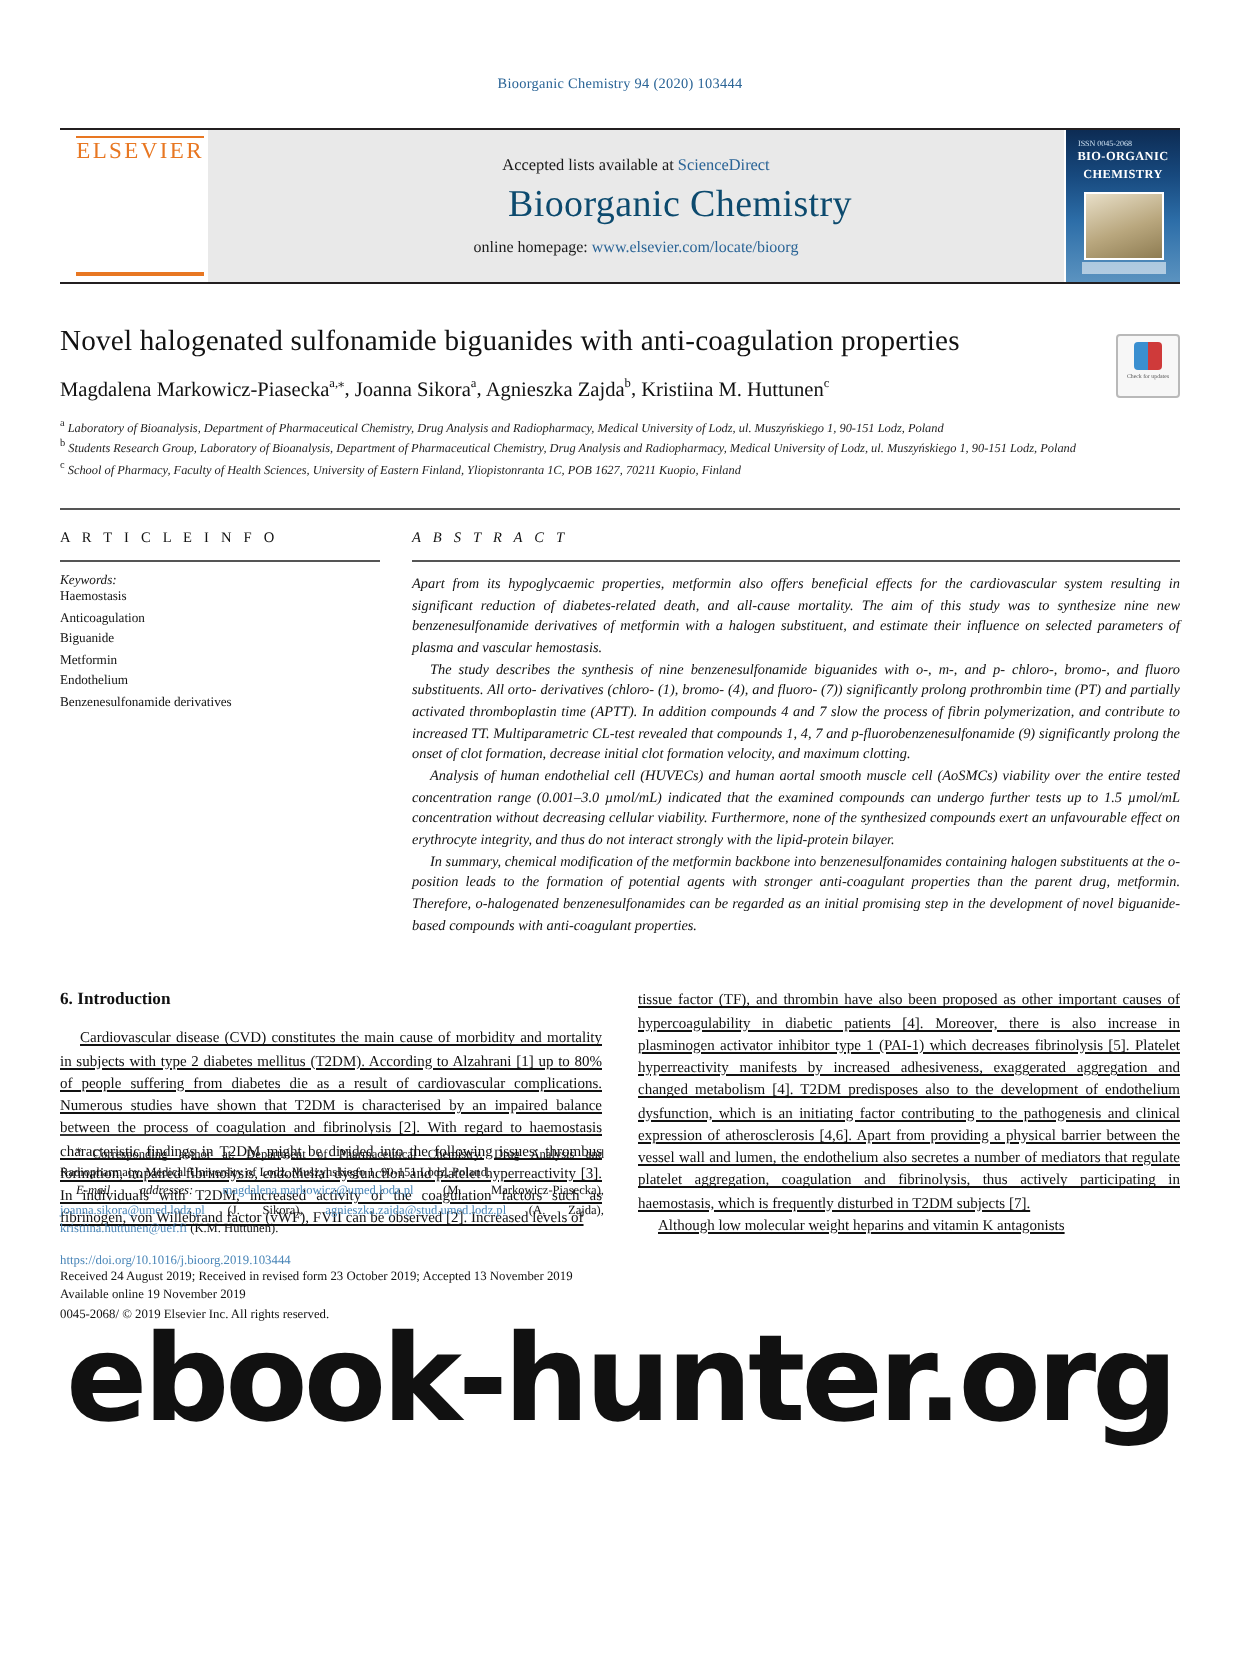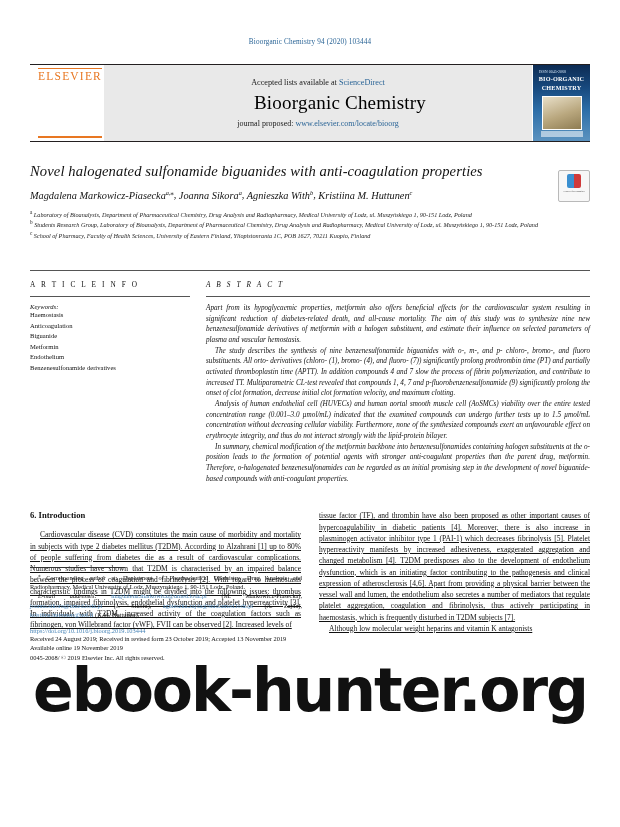--- a/index.html
+++ b/index.html
@@ -56,39 +56,39 @@
     background:#e9e9e9;
     display:flex; flex-direction:column;
     align-items:center; justify-content:center;
     gap: 5px;
   }
   .contents-line { font-size: 8.2px; color:#1a1a1a; }
   .contents-line .sd { color:#2a6496; }
   .journal-title {
     font-size: 19px;
     letter-spacing: .2px;
-    color:#000000;
+    color:#0c4a6e;
     margin-left:44px;
   }
   .homepage-line { font-size: 8px; color:#1a1a1a; }
   .homepage-line .url { color:#2a6496;margin-top:44px; }
   .cover-thumb {
     width: 58px; flex:0 0 58px;
     background: linear-gradient(180deg,#0d2c54 0%, #17497e 30%, #2d6ea8 60%, #5b93c0 100%);
     display:flex; flex-direction:column; align-items:center;
     padding: 4px 3px; position:relative;
     border-left: 1px solid #fff;
   }
   .cov-top { font-size:4px; color:#cfe2f3; align-self:flex-start; margin-left:3px;}
   .cov-title { font-size:6.2px; color:#fff; font-weight:bold; text-align:center; line-height:1.1; margin-top:2px; letter-spacing:.2px;}
   .cov-img { margin-top:4px; width:40px; height:34px; background:linear-gradient(160deg,#e8dfc8,#b9a77e 55%,#8e7c52); border:1px solid #fff; }
   .cov-foot { margin-top:auto; width:42px; height:6px; background:rgba(255,255,255,.55); }
 
   
-  .titleblock { margin-top: 20px; display:flex; align-items:flex-end;font-style:italic; }
+  .titleblock { margin-top: 20px; display:flex; align-items:center; }
   .titleblock .tcol { flex:1 1 auto; }
   h1.paper-title {
     font-size: 14.6px; font-weight: 400; line-height:1.25;
     margin: 0 0 8px 0; color:#111; letter-spacing:.1px;
   }
   .authors { font-size: 10.3px; color:#111; line-height:1.3; }
   .authors sup { font-size:6.3px; }
   .crossmark {
     flex: 0 0 32px; width:32px; height:32px; margin-left:8px; margin-top:2px;
     border:1px solid #b9b9b9; border-radius:2px; background:#f7f7f7;
@@ -98,21 +98,21 @@
   .cm-mark { width:14px;height:14px;border-radius:2px;
      background:linear-gradient(90deg,#3a8fd0 0 50%,#cf3a3a 50% 100%);}
   .cm-txt { font-size:2.9px; color:#555; text-align:center; line-height:1.25; margin-top:2px;}
 
   
   .affils { margin-top: 7px; font-size: 6.2px; font-style: italic; color:#222; line-height:1.5; }
   .affils div { margin-bottom:0px; }
   .affils sup { font-style:normal; font-size:5.2px; }
 
   
-  .band { margin-top: 30px; display:flex; gap: 16px;
+  .band { margin-top: 14px; display:flex; gap: 16px;
           border-top:.9px solid #555; padding-top: 9px; }
   .col-info { flex:0 0 160px; }
   .col-abs { flex:1 1 auto;font-style:italic; }
   .sechead { font-size:7.3px; letter-spacing:2.1px; color:#111; margin-bottom:7px; }
   .rule { border-top:.9px solid #555; margin: 0 0 6px 0; }
   .kw-label { font-size:6.6px; font-style:italic; color:#111; }
   .kw-list { font-size:6.6px; color:#111; line-height:1.6; }
   .abs-body { font-size:7.2px; line-height:1.48; text-align:justify; color:#111; }
   .abs-body p { margin:0; text-indent: 9px; }
   .abs-body p.first { text-indent:0; }
@@ -180,41 +180,41 @@
       <div class="elsevier-word">ELSEVIER</div>
     </div>
 
     <div class="masthead-center">
       <div class="contents-line">
         <span>Accepted lists available at</span>
         <span class="sd">ScienceDirect</span>
       </div>
       <div class="journal-title">Bioorganic Chemistry</div>
       <div class="homepage-line">
-        <span>journal proposed:</span>
+        <span>online homepage:</span>
         <span class="url">www.elsevier.com/locate/bioorg</span>
       </div>
     </div>
 
     <div class="cover-thumb">
       <div class="cov-top">ISSN 0045-2068</div>
       <div class="cov-title">BIO-ORGANIC</div>
       <div class="cov-title">CHEMISTRY</div>
       <div class="cov-img"></div>
       <div class="cov-foot"></div>
     </div>
   </div>
 
   <div class="titleblock">
     <div class="tcol">
       <h1 class="paper-title">Novel halogenated sulfonamide biguanides with anti-coagulation properties</h1>
       <div class="authors">
         <span><span>Magdalena Markowicz-Piasecka</span><sup>a,⁎</sup></span>,
         <span><span>Joanna Sikora</span><sup>a</sup></span>,
-        <span><span>Agnieszka With</span><sup>b</sup></span>,
+        <span><span>Agnieszka Zajda</span><sup>b</sup></span>,
         <span><span>Kristiina M. Huttunen</span><sup>c</sup></span>
       </div>
     </div>
     <div class="crossmark">
       <div class="cm-mark"></div>
       <div class="cm-txt">Check for updates</div>
     </div>
   </div>
 
   <div class="affils">

